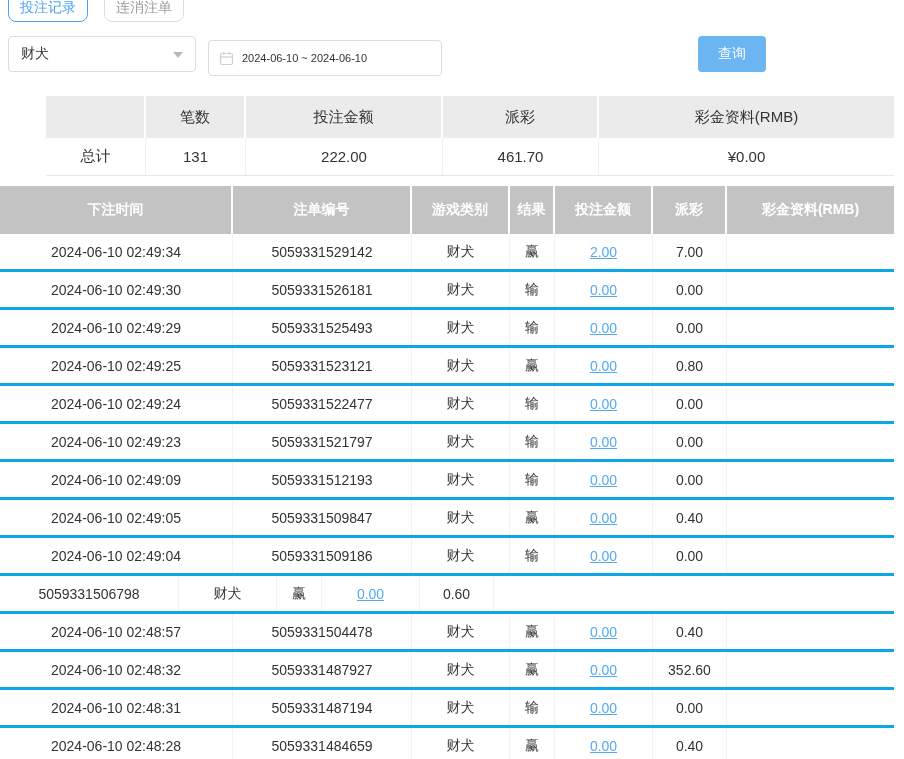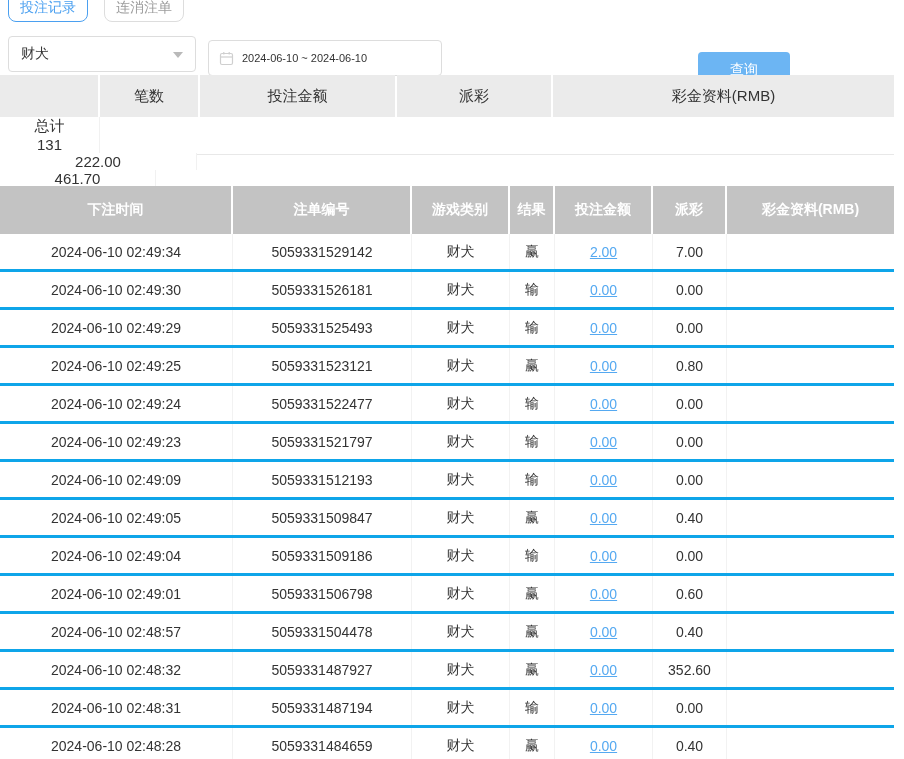--- a/index.html
+++ b/index.html
@@ -26,29 +26,29 @@
     border-left:5px solid transparent;border-right:5px solid transparent;border-top:6px solid #b9b9b9;}
   .datebox{position:absolute;left:208px;top:4px;width:234px;height:36px;border:1px solid #ddd;
     border-radius:4px;display:flex;align-items:center;gap:8px;padding:0 10px;font-size:11px;background:#fff;}
   .cal-icon{flex:0 0 auto;display:block;}
   .btn-group{position:absolute;left:452px;top:0;display:flex;}
   .gbtn{width:78px;height:36px;border:1px solid #ddd;background:#fff;font-size:14px;color:var(--muted);
     margin-left:-1px;cursor:pointer;font-family:inherit;}
   .gbtn:first-child{margin-left:0;border-radius:4px 0 0 4px;}
   .gbtn:last-child{border-radius:0 4px 4px 0;}
   .gbtn.active{border-color:var(--accent);color:var(--accent);position:relative;z-index:2;}
-  .query-btn{position:absolute;left:698px;top:0;width:92px;height:36px;border:none;border-radius:4px;
-    background:var(--query-bg);color:#fff;font-size:14px;cursor:pointer;font-family:inherit;margin-top:16px;}
-
-  
-  .summary{position:absolute;top:75px;left:0;width:894px;}
+  .query-btn{position:absolute;left:698px;top:0;width:68px;height:36px;border:none;border-radius:4px;
+    background:var(--query-bg);color:#fff;font-size:14px;cursor:pointer;font-family:inherit;}
+
+  
+  .summary{position:absolute;top:96px;left:0;width:894px;padding-left:46px;}
   .sum-head{display:flex;height:42px;}
   .sum-head .cell{background:var(--sum-bg);color:var(--text);font-size:15px;
     display:flex;align-items:center;justify-content:center;}
-  .sum-row{display:flex;height:38px;border-bottom:1px solid var(--border);flex-direction:column;}
+  .sum-row{display:flex;height:38px;border-bottom:1px solid var(--border);}
   .sum-row .cell{background:#fff;font-size:15px;display:flex;align-items:center;justify-content:center;
     border-right:1px solid #f1f1f1;}
   .sum-row .cell:last-child{border-right:none;}
   .summary .cell{margin-right:2px;}
   .summary .cell:last-child{margin-right:0;}
   .s0{width:98px;}.s1{width:98px;}.s2{width:195px;}.s3{width:154px;}.s4{width:337px;flex:1;}
   .sum-row .s0{width:100px;margin-right:0;}
   .sum-row .cell{margin-right:0;}
   .sum-row .s1{width:100px;}.sum-row .s2{width:197px;}.sum-row .s3{width:156px;}.sum-row .s4{width:341px;flex:1;}
 
@@ -215,21 +215,20 @@
         <div class="tcell c1">5059331509186</div>
         <div class="tcell c2">财犬</div>
         <div class="tcell c3">输</div>
         <div class="tcell c4">
           <span class="bet-link">0.00</span>
         </div>
         <div class="tcell c5">0.00</div>
         <div class="tcell c6"></div>
       </div>
       <div class="trow">
-        <div class="tcell c0">2024-06-10 02:49:01</div>
         <div class="tcell c1">5059331506798</div>
         <div class="tcell c2">财犬</div>
         <div class="tcell c3">赢</div>
         <div class="tcell c4">
           <span class="bet-link">0.00</span>
         </div>
         <div class="tcell c5">0.60</div>
         <div class="tcell c6"></div>
       </div>
       <div class="trow">

